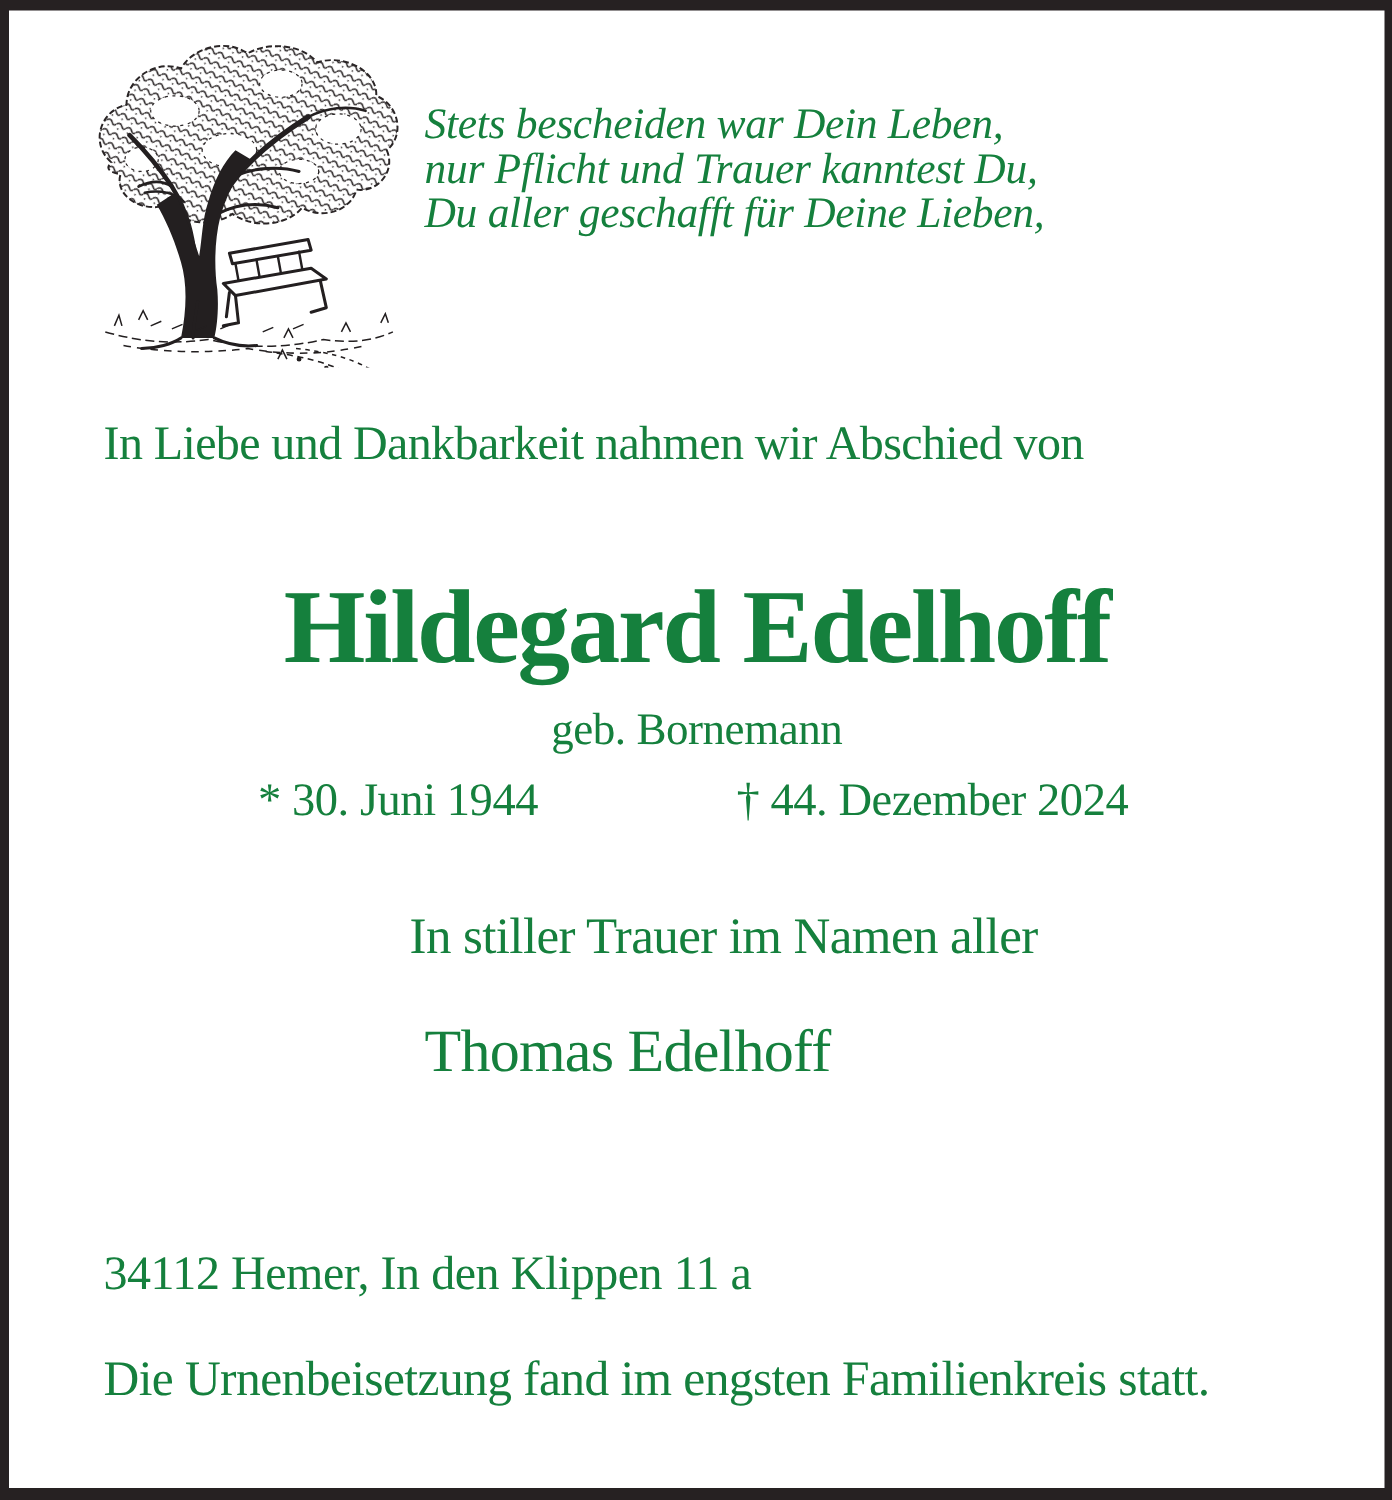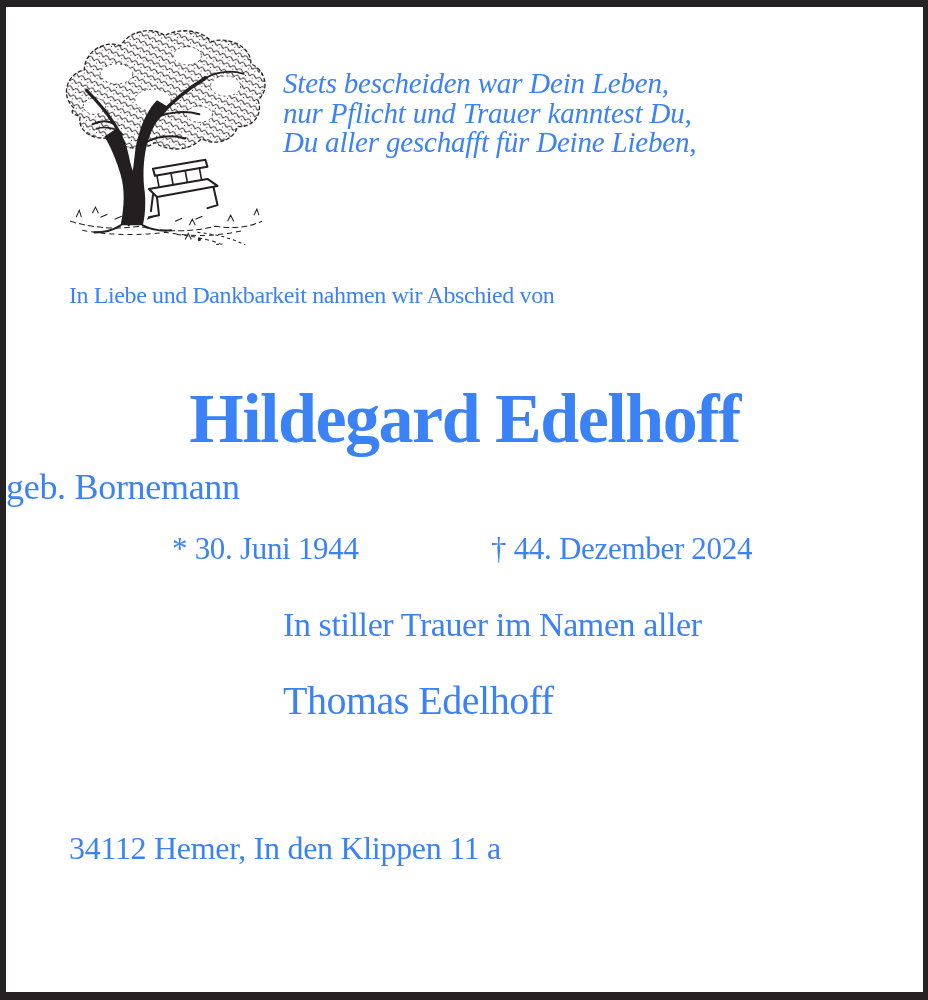--- a/index.html
+++ b/index.html
@@ -6,58 +6,58 @@
   .page{
     position:relative;
     width:928px;height:1000px;
     box-sizing:border-box;
     background:#ffffff;
     border-style:solid;
     border-color:#262122;
     border-width:7px 5px 8px 6px;
     overflow:hidden;
     font-family:"Liberation Serif","DejaVu Serif",serif;
-    color:#3b82f6;
+    color:#15803d;
   }
   .abs{position:absolute;}
   .tree{left:42px;top:20px;width:222px;height:218px;}
   .poem{
     left:277px;top:62px;
     font-style:italic;
     font-size:29px;line-height:29.5px;
     letter-spacing:-0.2px;
     white-space:nowrap;
   }
   .intro{
     left:63px;top:272px;
-    font-size:24px;line-height:32px;
+    font-size:32px;line-height:32px;
     letter-spacing:-0.4px;
     white-space:nowrap;
   }
   .name{
     left:0;top:372px;width:100%;
     margin:0;
     text-align:center;
     font-size:70px;line-height:80px;
     font-weight:bold;
     letter-spacing:-1.5px;
     white-space:nowrap;
   }
   .maiden{
     left:0;top:465px;width:100%;
-    text-align:left;
-    font-size:36px;line-height:30px;
+    text-align:center;
+    font-size:30px;line-height:30px;
     letter-spacing:-0.3px;
     font-family:Liberation Serif, serif;
   }
-  .dates{left:0;top:509px;width:100%;height:40px;font-size:31px;line-height:33px;letter-spacing:-0.3px;margin-top:16px;}
+  .dates{left:0;top:509px;width:100%;height:40px;font-size:31px;line-height:33px;letter-spacing:-0.3px;}
   .birth{position:absolute;left:166px;white-space:nowrap;}
   .death{position:absolute;left:485px;white-space:nowrap;}
   .mourning{
-    left:277px;top:602px;
+    left:267px;top:602px;
     font-size:34px;line-height:32px;
     letter-spacing:-0.4px;
     white-space:nowrap;
   }
   .mourner{
     left:277px;top:673px;
     font-size:40px;line-height:42px;
     font-weight:normal;
     letter-spacing:-0.5px;
     white-space:nowrap;
@@ -151,14 +151,15 @@
     <span class="death">† 44. Dezember 2024</span>
   </div>
 
   <div class="abs mourning">
     <div>In stiller Trauer im Namen aller</div>
   </div>
   <div class="abs mourner">Thomas Edelhoff</div>
 
   <div class="abs address">34112 Hemer, In den Klippen 11 a</div>
 
+  <div class="abs closing">Die Urnenbeisetzung fand im engsten Familienkreis statt.</div>
 
 </div>
 
 </body></html>

